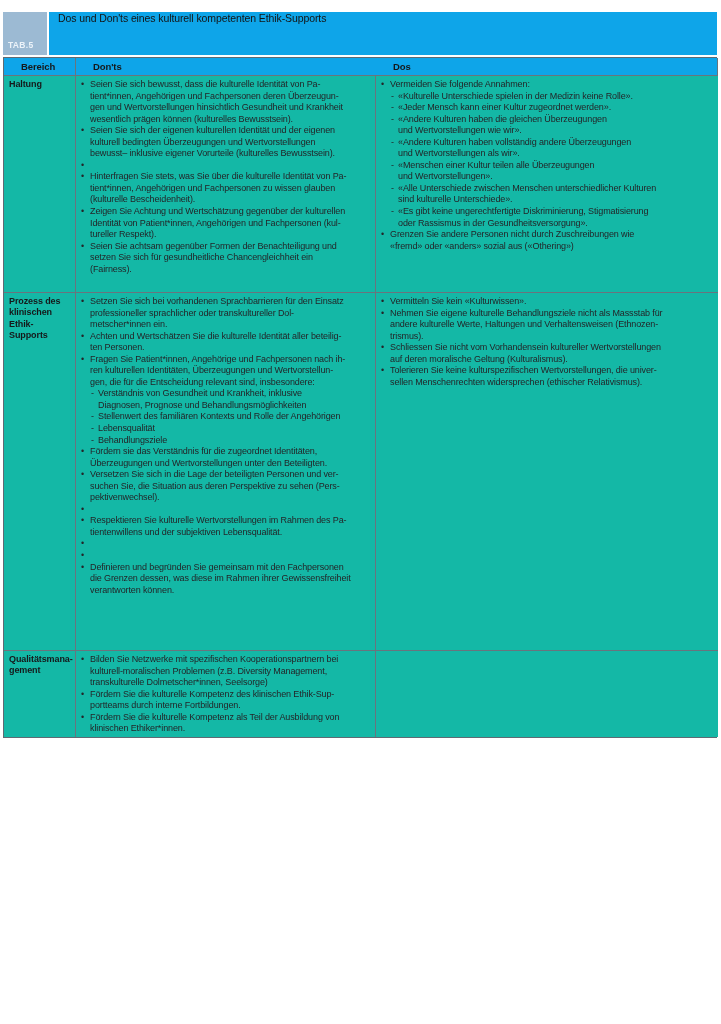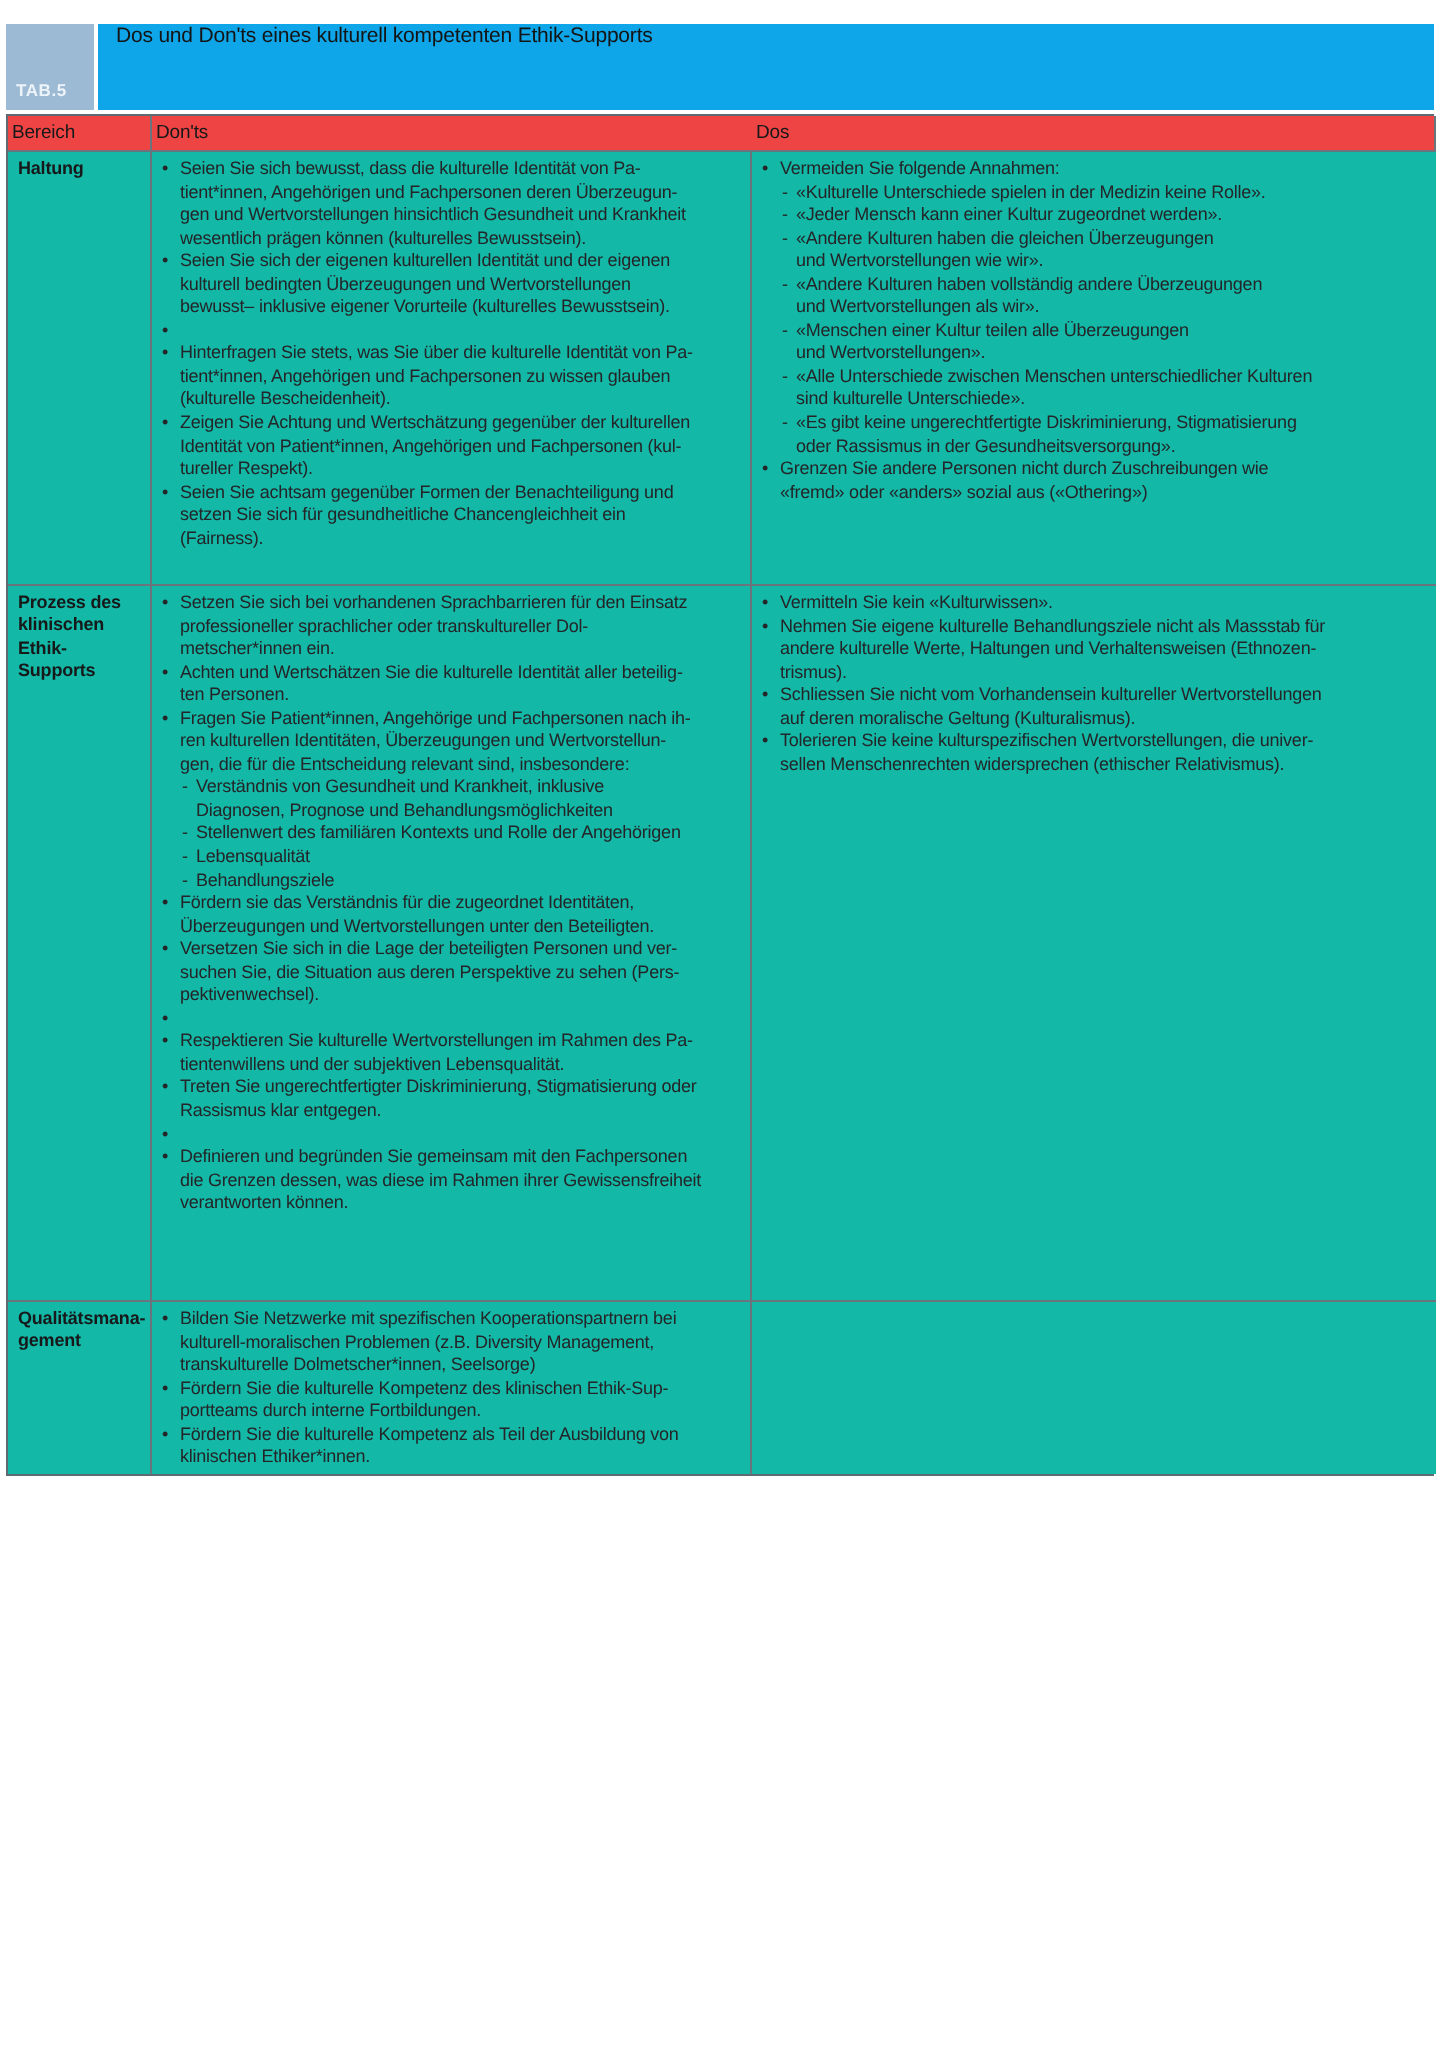--- a/index.html
+++ b/index.html
@@ -20,22 +20,22 @@
   
   .tbl{display:grid;grid-template-columns:72px 300px 342px;
        grid-template-rows:18px 217px 358px 86px;
        border:1px solid #5f6a73;box-sizing:border-box;background:#5f6a73;
        grid-gap:0;}
   .cell{background:#14b8a6;box-sizing:border-box;overflow:hidden;
         border-right:1px solid #6a747d;border-bottom:1px solid #6a747d;
         padding:3px 5px 3px 5px;}
   .cell.lastcol{border-right:none;}
   .cell.lastrow{border-bottom:none;}
-  .hcell{background:#ef4444;font-weight:normal;font-size:9.5px;color:#16181a;
-         padding:0 0 0 2px;display:flex;align-items:center;letter-spacing:-.1px;}
+  .hcell{background:#0ea5e9;font-weight:bold;font-size:9.5px;color:#16181a;
+         padding:0 0 0 17px;display:flex;align-items:center;letter-spacing:-.1px;}
   .bereich{font-weight:bold;font-size:9px;line-height:11.3px;color:#16181a;
            white-space:pre-line;letter-spacing:-.1px;}
 
   
   .item{display:flex;font-size:9px;line-height:11.55px;color:#232528;
         letter-spacing:-.12px;}
   .item .mk{flex:none;width:9px;}
   .item .tx{white-space:pre-line;}
   .item.sub{margin-left:10px;}
   .item.sub .mk{width:7px;}
@@ -198,22 +198,20 @@
         <div class="item">
           <span class="mk">•</span>
         </div>
         <div class="item">
           <span class="mk">•</span>
           <span class="tx">Respektieren Sie kulturelle Wertvorstellungen im Rahmen des Pa-
 tientenwillens und der subjektiven Lebensqualität.</span>
         </div>
         <div class="item">
           <span class="mk">•</span>
-          <span class="tx">Treten Sie ungerechtfertigter Diskriminierung, Stigmatisierung oder
-Rassismus klar entgegen.</span>
         </div>
         <div class="item">
           <span class="mk">•</span>
         </div>
         <div class="item">
           <span class="mk">•</span>
           <span class="tx">Definieren und begründen Sie gemeinsam mit den Fachpersonen
 die Grenzen dessen, was diese im Rahmen ihrer Gewissensfreiheit
 verantworten können.</span>
         </div>

